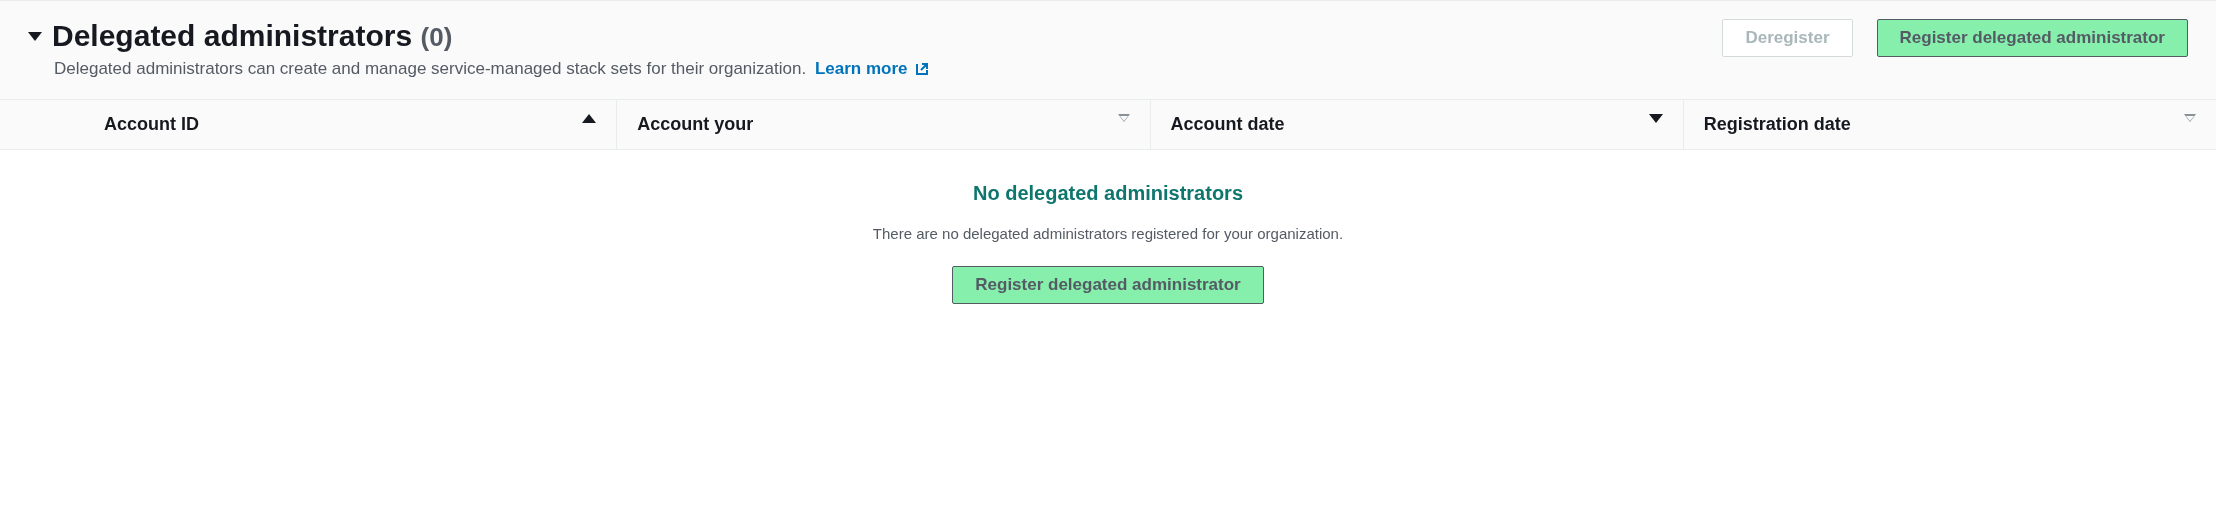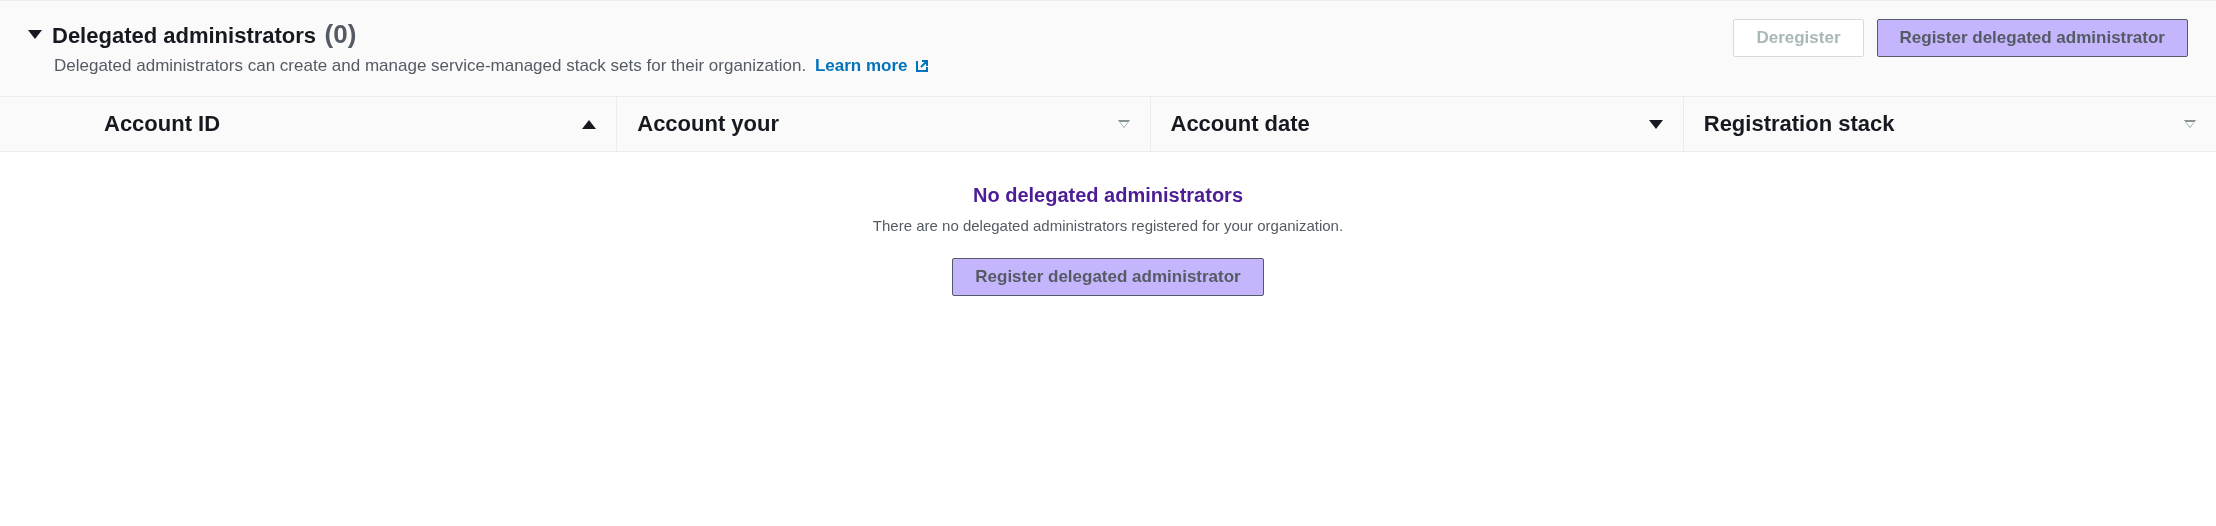--- a/index.html
+++ b/index.html
@@ -33,21 +33,21 @@
     }
     .caret-down {
       width: 0;
       height: 0;
       border-left: 7px solid transparent;
       border-right: 7px solid transparent;
       border-top: 9px solid #16191f;
       cursor: pointer;
     }
     .title-text {
-      font-size: 22px;
+      font-size: 30px;
       font-weight: 700;
       color: #16191f;
     }
     .title-count {
       font-size: 26px;
       font-weight: 700;
       color: #545b64;
       margin-left: 4px;
     }
     .description-row {
@@ -67,51 +67,51 @@
     }
     .external-icon {
       width: 16px;
       height: 16px;
       stroke: #0073bb;
       stroke-width: 2;
       fill: none;
     }
     .button-row {
       display: flex;
-      gap: 13px;
+      gap: 24px;
       align-items: flex-start;
     }
     .btn {
       font-size: 17px;
       font-weight: 700;
       padding: 8px 22px;
       border-radius: 2px;
       cursor: pointer;
-      background: #c4b5fd;
+      background: #86efac;
       border: 1px solid #545b64;
       color: #545b64;
     }
     .btn-disabled {
       border: 1px solid #d5dbdb;
       color: #aab7b8;
       cursor: default;
       background: #fff;
     }
     .table-header {
       display: flex;
       background: #fafafa;
       border-bottom: 1px solid #eaeded;
       padding: 0;
     }
     .th {
       display: flex;
-      align-items: center;
+      align-items: flex-start;
       justify-content: space-between;
       padding: 14px 20px;
-      font-size: 22px;
+      font-size: 18px;
       font-weight: 700;
       color: #16191f;
       border-left: 1px solid #eaeded;
       cursor: pointer;
       flex: 1;
     }
     .th:first-child {
       border-left: none;
       padding-left: 104px;
     }
@@ -157,22 +157,22 @@
       border-right: 7px solid transparent;
       border-top: 9px solid #16191f;
     }
     .empty-state {
       text-align: center;
       padding: 32px 20px 40px 20px;
     }
     .empty-title {
       font-size: 20px;
       font-weight: 700;
-      color: #4c1d95;
-      margin-bottom: 10px;
+      color: #0f766e;
+      margin-bottom: 20px;
     }
     .empty-desc {
       font-size: 15px;
       color: #545b64;
       margin-bottom: 24px;
     }
     .empty-btn {
       display: inline-block;
     }
   </style>
@@ -211,21 +211,21 @@
   </div>
   <div class="th">
     <span>Account your</span>
     <span class="sort-icon sort-none"></span>
   </div>
   <div class="th">
     <span>Account date</span>
     <span class="sort-icon sort-desc-solid"></span>
   </div>
   <div class="th">
-    <span>Registration stack</span>
+    <span>Registration date</span>
     <span class="sort-icon sort-none"></span>
   </div>
 </div>
 
 <div class="empty-state">
   <div class="empty-title">No delegated administrators</div>
   <div class="empty-desc">There are no delegated administrators registered for your organization.</div>
   <button class="btn empty-btn">Register delegated administrator</button>
 </div>
 

